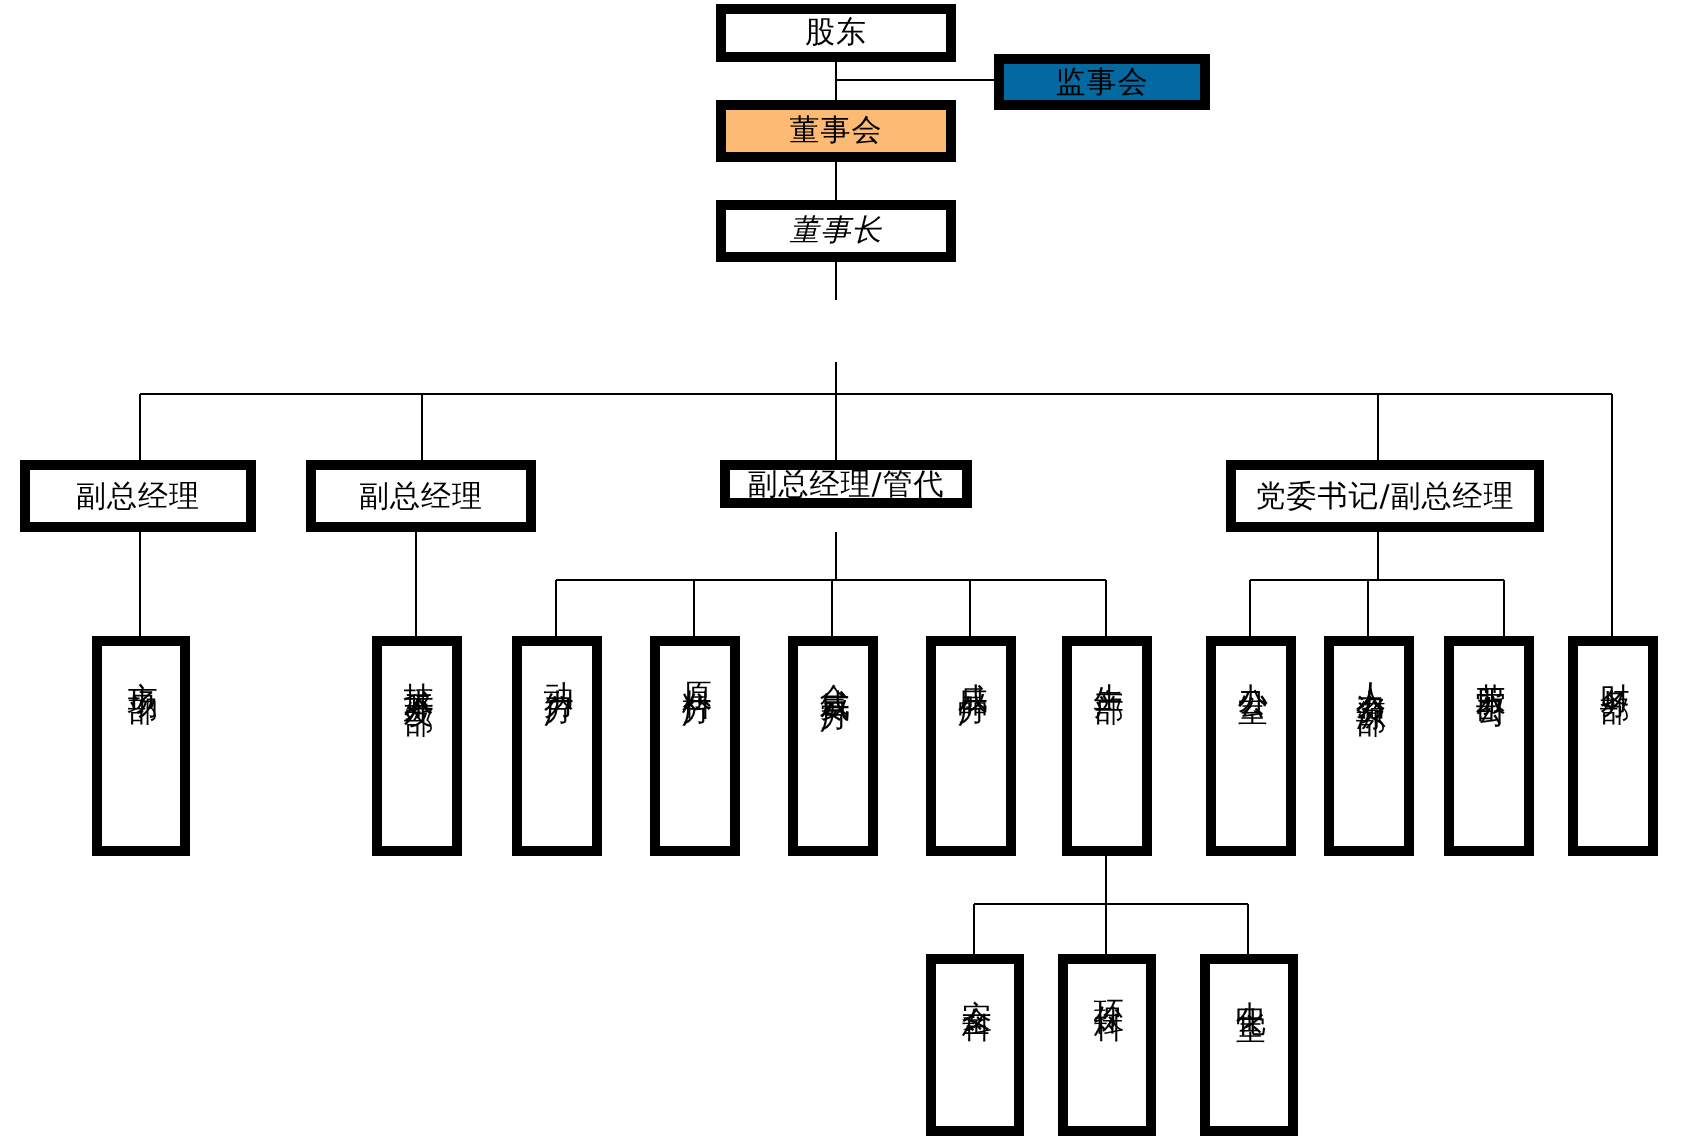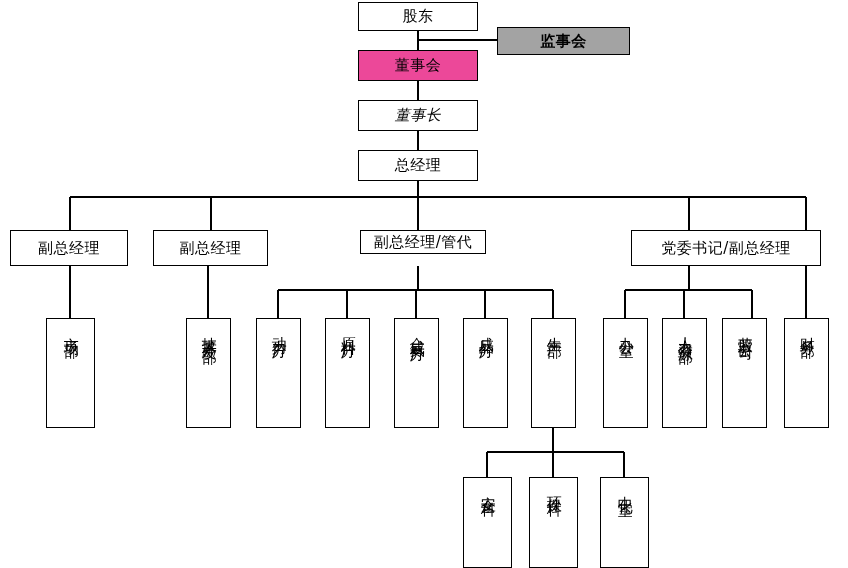--- a/index.html
+++ b/index.html
@@ -20,21 +20,21 @@
     position: absolute;
     left: 0;
     top: 0;
     width: 848px;
     height: 568px;
     pointer-events: none;
   }
   .node {
     position: absolute;
     box-sizing: border-box;
-    border: 1px solid #b91c1c;
+    border: 5px solid #b91c1c;
     background: #ffffff;
     display: flex;
     align-items: center;
     justify-content: center;
     color: #000000;
   }
   .node .label {
     display: block;
     text-align: center;
     line-height: 1.0;
@@ -104,42 +104,39 @@
       <path d="M487,452 L624,452"></path>
       <path d="M487,452 L487,477"></path>
       <path d="M553,452 L553,477"></path>
       <path d="M624,452 L624,477"></path>
     </g>
   </svg>
 
 <div class="node horiz" style="left: 358px; top: 2px; width: 120px; height: 29px; border-color: rgb(0, 0, 0); background: rgb(255, 255, 255);">
       <span class="label">股东</span>
     </div>
-    <div class="node horiz" style="left: 497px; top: 27px; width: 133px; height: 28px; border-color: rgb(0, 0, 0); background: #a3a3a3; font-weight: bold;">
+    <div class="node horiz" style="left: 497px; top: 27px; width: 108px; height: 28px; border-color: rgb(0, 0, 0); background: #0369a1;">
       <span class="label">监事会</span>
     </div>
-    <div class="node horiz" style="left: 358px; top: 50px; width: 120px; height: 31px; border-color: rgb(0, 0, 0); background: #ec4899; justify-content: center;">
+    <div class="node horiz" style="left: 358px; top: 50px; width: 120px; height: 31px; border-color: rgb(0, 0, 0); background: #fdba74; justify-content: center;">
       <span class="label">董事会</span>
     </div>
     <div class="node horiz" style="left: 358px; top: 100px; width: 120px; height: 31px; border-color: rgb(0, 0, 0); background: rgb(255, 255, 255); font-style: italic;">
       <span class="label">董事长</span>
-    </div>
-    <div class="node horiz" style="left: 358px; top: 150px; width: 120px; height: 31px; border-color: rgb(0, 0, 0); background: rgb(255, 255, 255);">
-      <span class="label">总经理</span>
     </div>
     <div class="node horiz" style="left: 10px; top: 230px; width: 118px; height: 36px; border-color: rgb(0, 0, 0); background: rgb(255, 255, 255);">
       <span class="label">副总经理</span>
     </div>
     <div class="node horiz" style="left: 153px; top: 230px; width: 115px; height: 36px; border-color: rgb(0, 0, 0); background: rgb(255, 255, 255);">
       <span class="label">副总经理</span>
     </div>
     <div class="node horiz" style="left: 360px; top: 230px; width: 126px; height: 24px; border-color: rgb(0, 0, 0); background: rgb(255, 255, 255);">
       <span class="label">副总经理/管代</span>
     </div>
-    <div class="node horiz" style="left: 631px; top: 230px; width: 190px; height: 36px; border-color: rgb(0, 0, 0); background: rgb(255, 255, 255);">
+    <div class="node horiz" style="left: 613px; top: 230px; width: 159px; height: 36px; border-color: rgb(0, 0, 0); background: rgb(255, 255, 255);">
       <span class="label">党委书记/副总经理</span>
     </div>
     <div class="node vert" style="left: 46px; top: 318px; width: 49px; height: 110px; border-color: rgb(0, 0, 0); background: rgb(255, 255, 255);">
       <span class="label">市场部</span>
     </div>
     <div class="node vert" style="left: 186px; top: 318px; width: 45px; height: 110px; border-color: rgb(0, 0, 0); background: rgb(255, 255, 255);">
       <span class="label">技术开发部</span>
     </div>
     <div class="node vert" style="left: 256px; top: 318px; width: 45px; height: 110px; border-color: rgb(0, 0, 0); background: rgb(255, 255, 255);">
       <span class="label">动力分厂</span>

